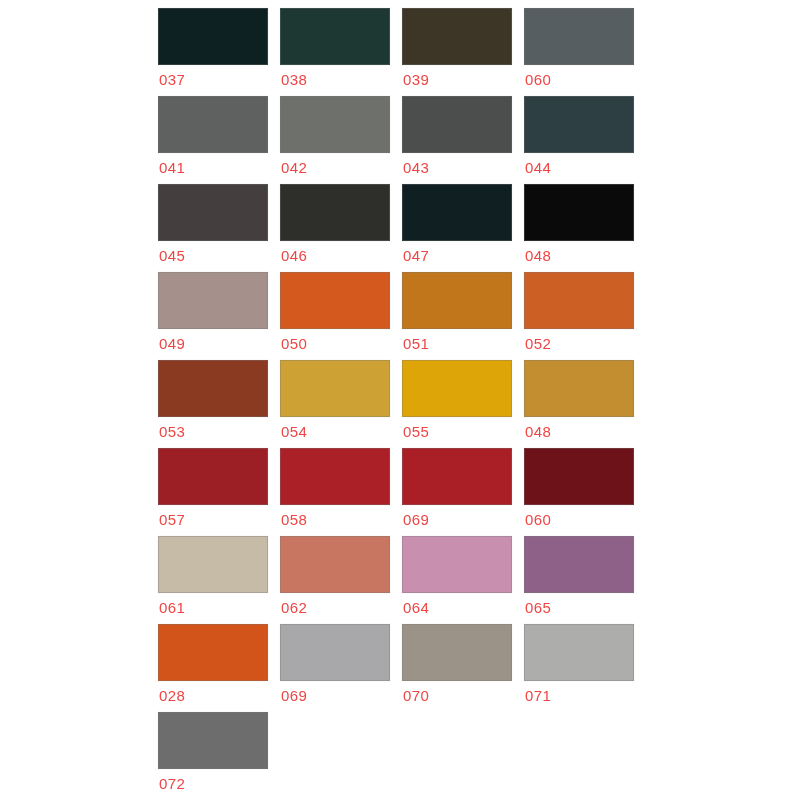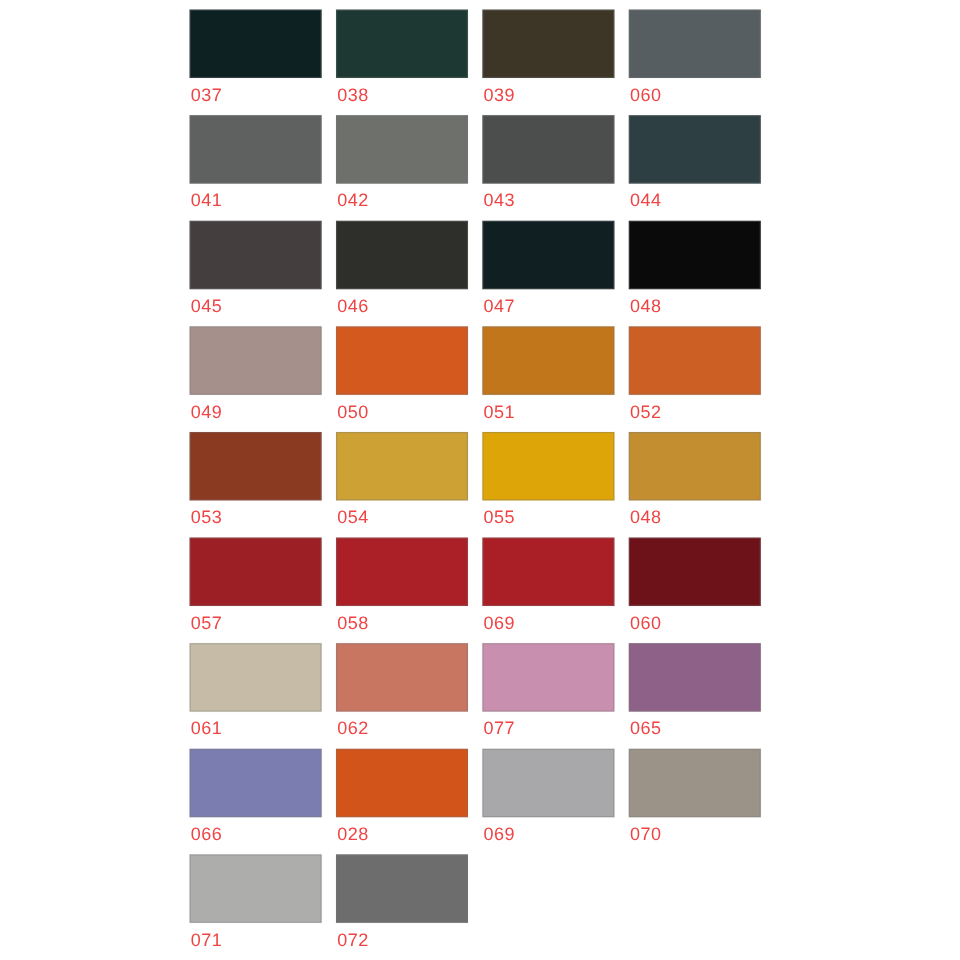--- a/index.html
+++ b/index.html
@@ -158,29 +158,25 @@
       <div class="swatch-cell">
         <div class="swatch-chip" style="background-color: rgb(198, 187, 166);"></div>
         <div class="swatch-label">061</div>
       </div>
       <div class="swatch-cell">
         <div class="swatch-chip" style="background-color: rgb(200, 117, 97);"></div>
         <div class="swatch-label">062</div>
       </div>
       <div class="swatch-cell">
         <div class="swatch-chip" style="background-color: rgb(201, 143, 174);"></div>
-        <div class="swatch-label">077</div>
+        <div class="swatch-label">064</div>
       </div>
       <div class="swatch-cell">
         <div class="swatch-chip" style="background-color: rgb(142, 98, 136);"></div>
         <div class="swatch-label">065</div>
-      </div>
-      <div class="swatch-cell">
-        <div class="swatch-chip" style="background-color: rgb(123, 124, 176);"></div>
-        <div class="swatch-label">066</div>
       </div>
       <div class="swatch-cell">
         <div class="swatch-chip" style="background-color: rgb(211, 84, 26);"></div>
         <div class="swatch-label">028</div>
       </div>
       <div class="swatch-cell">
         <div class="swatch-chip" style="background-color: rgb(168, 168, 170);"></div>
         <div class="swatch-label">069</div>
       </div>
       <div class="swatch-cell">

